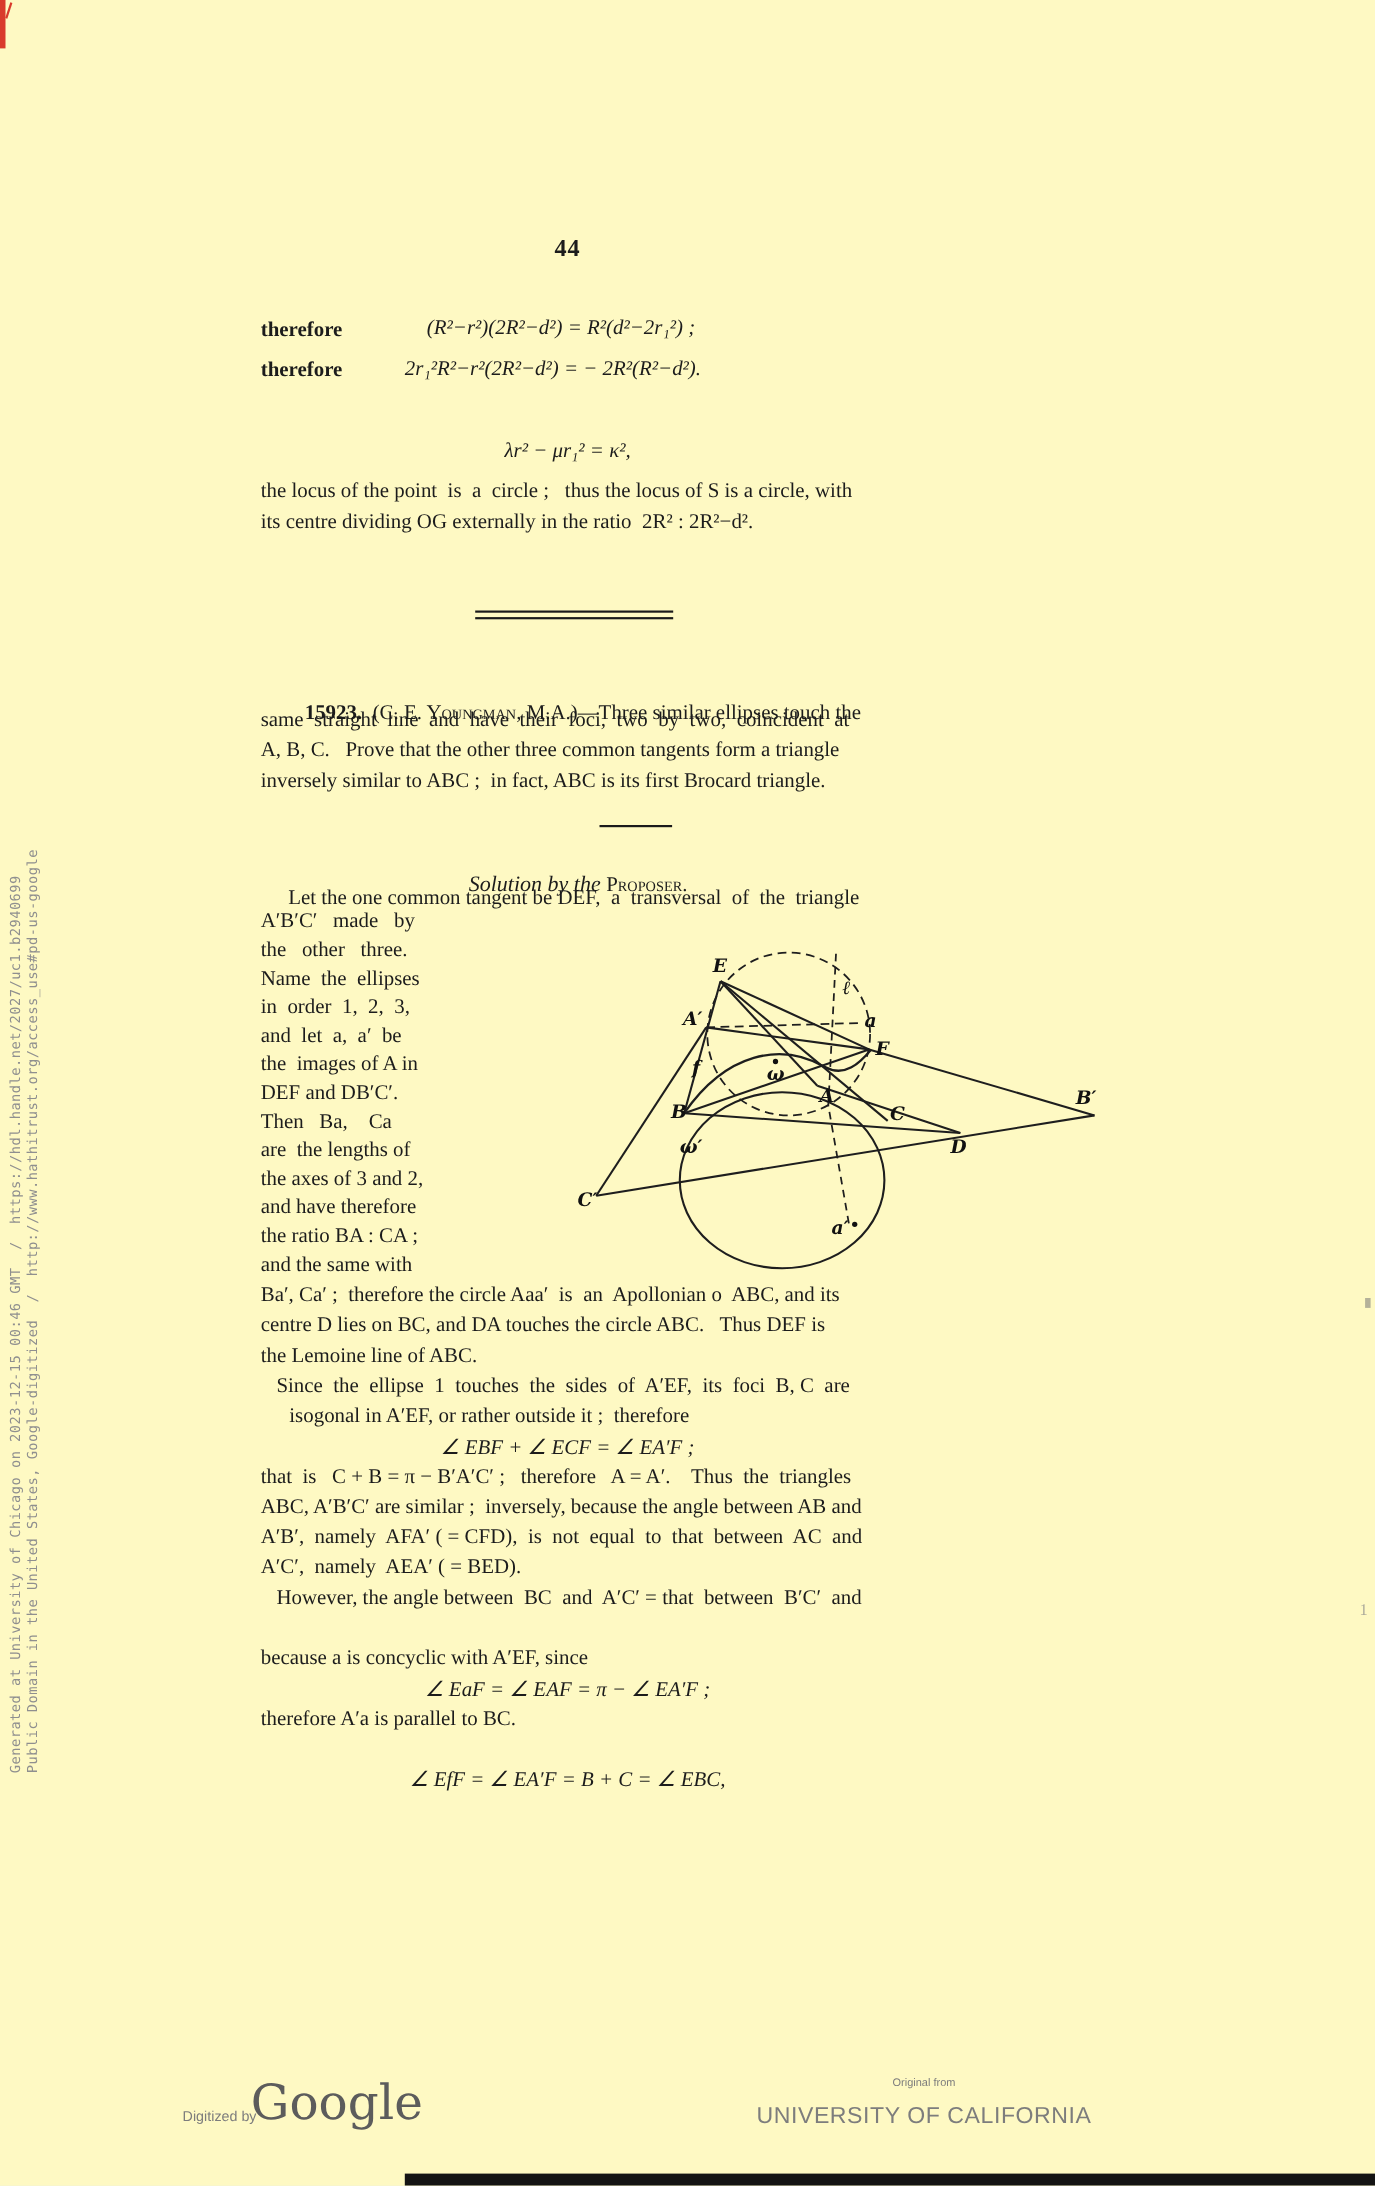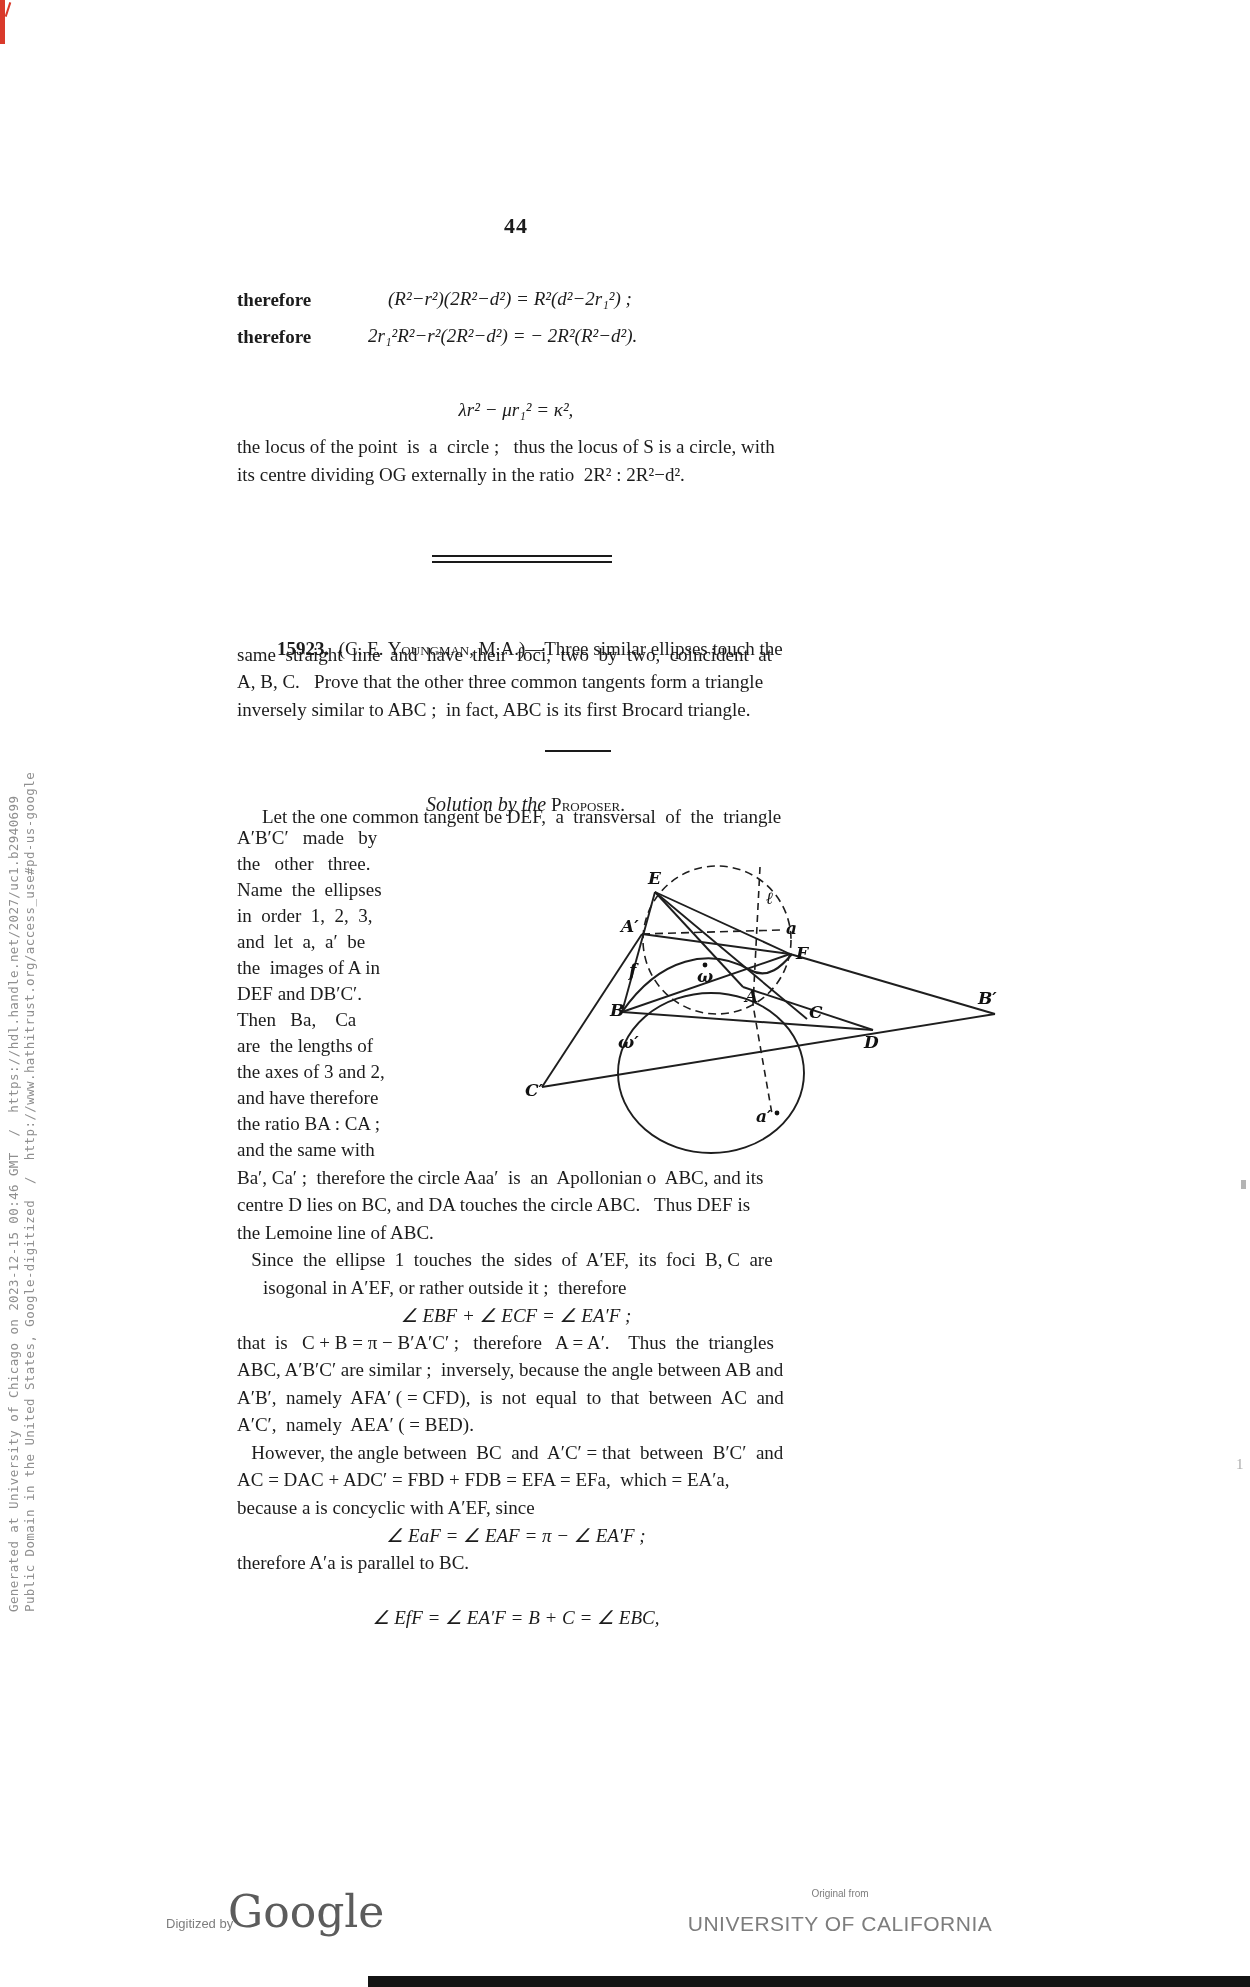--- a/index.html
+++ b/index.html
@@ -1,17 +1,17 @@
 <!DOCTYPE html>
 <html><head>
 <meta charset="utf-8">
 <style>
   html,body{margin:0;padding:0;}
   body{width:1250px;height:1987px;background:#e9e9e6;font-family:"Liberation Serif",serif;}
-  .page{position:relative;width:1250px;height:1987px;background:#ffffff;overflow:hidden;color:#191919;}
+  .page{position:relative;width:1250px;height:1987px;background:#fef9c3;overflow:hidden;color:#191919;}
   .abs{position:absolute;white-space:pre;}
   .body-text{font-size:19px;color:#1c1c1c;}
   .centered{left:237px;width:558px;text-align:center;}
   .formula{font-style:italic;}
   .pagenum{font-weight:bold;font-size:22px;letter-spacing:1px;}
   .rule{position:absolute;background:#1a1a1a;height:2px;}
   .prob-num{font-weight:bold;}
   .smallcaps{font-variant:small-caps;}
   .sol-head{font-style:italic;font-size:20px;}
   .figure-label{font-family:"DejaVu Serif",serif;font-style:italic;font-weight:bold;font-size:17px;fill:#111;}
@@ -129,21 +129,20 @@
   <div class="abs body-text" style="left:237px;top:1277px;margin-left:26px;">isogonal in A′EF, or rather outside it ;  therefore</div>
 
   <div class="abs body-text formula centered" style="top:1304px;">∠ EBF + ∠ ECF = ∠ EA′F ;</div>
 
   <div class="abs body-text" style="left:237px;top:1332px;">that  is   C + B = π − B′A′C′ ;   therefore   A = A′.    Thus  the  triangles</div>
   <div class="abs body-text" style="left:237px;top:1359px;">ABC, A′B′C′ are similar ;  inversely, because the angle between AB and</div>
   <div class="abs body-text" style="left:237px;top:1387px;">A′B′,  namely  AFA′ ( = CFD),  is  not  equal  to  that  between  AC  and</div>
   <div class="abs body-text" style="left:237px;top:1414px;text-align:right;">A′C′,  namely  AEA′ ( = BED).</div>
 
   <div class="abs body-text" style="left:237px;top:1442px;">   However, the angle between  BC  and  A′C′ = that  between  B′C′  and</div>
-  <div class="abs body-text" style="left:237px;top:1469px;">AC = DAC + ADC′ = FBD + FDB = EFA = EFa,  which = EA′a,</div>
   <div class="abs body-text" style="left:237px;top:1497px;">because a is concyclic with A′EF, since</div>
 
   <div class="abs body-text formula centered" style="top:1524px;">∠ EaF = ∠ EAF = π − ∠ EA′F ;</div>
 
   <div class="abs body-text" style="left:237px;top:1552px;">therefore A′a is parallel to BC.</div>
 
   <div class="abs body-text formula centered" style="top:1606px;">∠ EfF = ∠ EA′F = B + C = ∠ EBC,</div>
 
   <div class="sidebar-rot" style="left:6px;top:1612px;">Generated at University of Chicago on 2023-12-15 00:46 GMT  /  https://hdl.handle.net/2027/uc1.b2940699</div>
   <div class="sidebar-rot" style="left:22px;top:1612px;">Public Domain in the United States, Google-digitized  /  http://www.hathitrust.org/access_use#pd-us-google</div>

